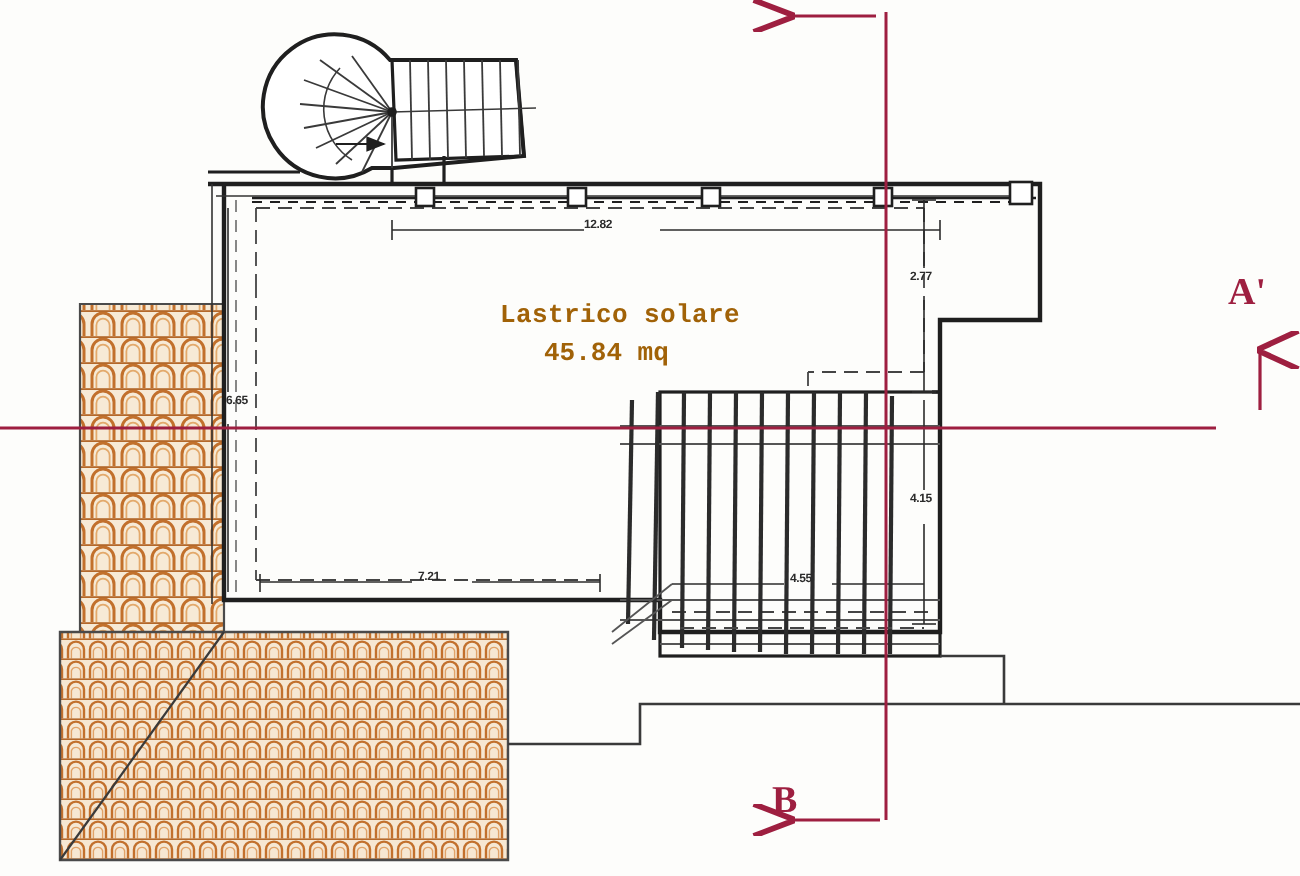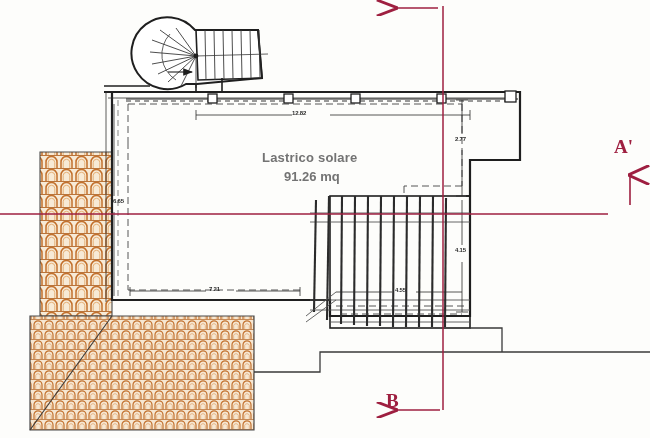--- a/index.html
+++ b/index.html
@@ -1,20 +1,20 @@
 <!DOCTYPE html>
 <html><head>
 <meta charset="utf-8">
 <style>
   html,body{margin:0;padding:0;background:#ffffff;}
   body{width:650px;height:438px;overflow:hidden;
        font-family:"Liberation Serif",serif;}
   #stage{position:relative;width:650px;height:438px;background:#fdfdfb;}
   svg{position:absolute;left:0;top:0;}
-  .lbl{position:absolute;font-family:Liberation Sans, sans-serif;color:#737373;margin-left:12px;}
+  .lbl{position:absolute;font-family:Liberation Mono, monospace;color:#a16207;}
   #title1{left:250px;top:150px;font-size:13px;font-weight:bold;letter-spacing:.2px;}
   #title2{left:272px;top:169px;font-size:13px;font-weight:bold;}
   .dim{position:absolute;font-size:6px;font-family:"Liberation Sans",sans-serif;
        color:#2b2b2b;font-weight:bold;letter-spacing:-.2px;}
   .sec{position:absolute;font-family:"Liberation Serif",serif;
        font-weight:bold;font-size:19px;color:#9e1f40;}
   #secA{left:614px;top:136px;}
   #secB{left:386px;top:390px;}
 </style>
 </head>
@@ -213,21 +213,21 @@
       <line x1="443" y1="6" x2="443" y2="410" stroke="#9e1f40" stroke-width="1.5"></line>
 
       <line x1="438" y1="8" x2="396" y2="8" stroke="#9e1f40" stroke-width="1.6" marker-end="url(#arrL)"></line>
 
       <line x1="440" y1="410" x2="396" y2="410" stroke="#9e1f40" stroke-width="1.6" marker-end="url(#arrL)"></line>
     </g>
 
   </svg>
 
   <div class="lbl" id="title1">Lastrico solare</div>
-  <div class="lbl" id="title2">91.26 mq</div>
+  <div class="lbl" id="title2">45.84 mq</div>
 
   <div class="dim" style="left:292px;top:110px;">12.82</div>
   <div class="dim" style="left:455px;top:136px;">2.77</div>
   <div class="dim" style="left:113px;top:198px;">6.65</div>
   <div class="dim" style="left:455px;top:247px;">4.15</div>
   <div class="dim" style="left:209px;top:286px;">7.21</div>
   <div class="dim" style="left:395px;top:287px;">4.55</div>
 
   <div class="sec" id="secA">A'</div>
   <div class="sec" id="secB">B</div>

